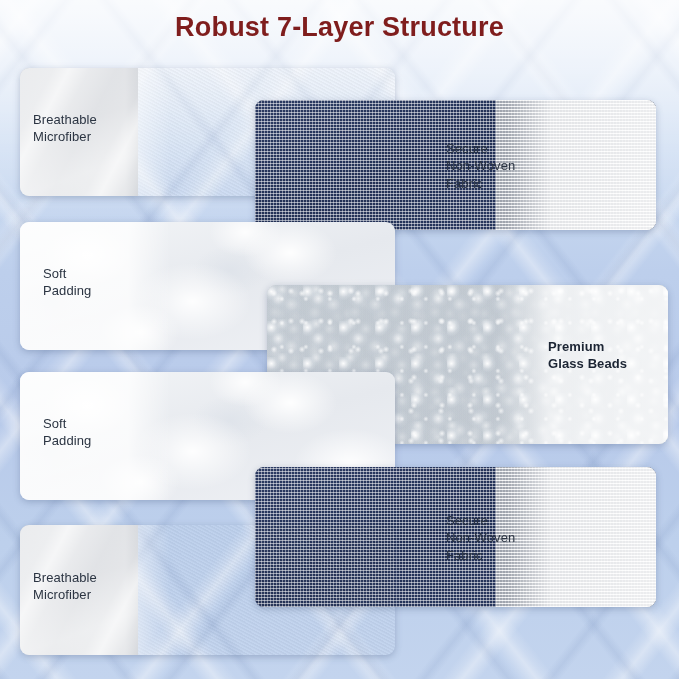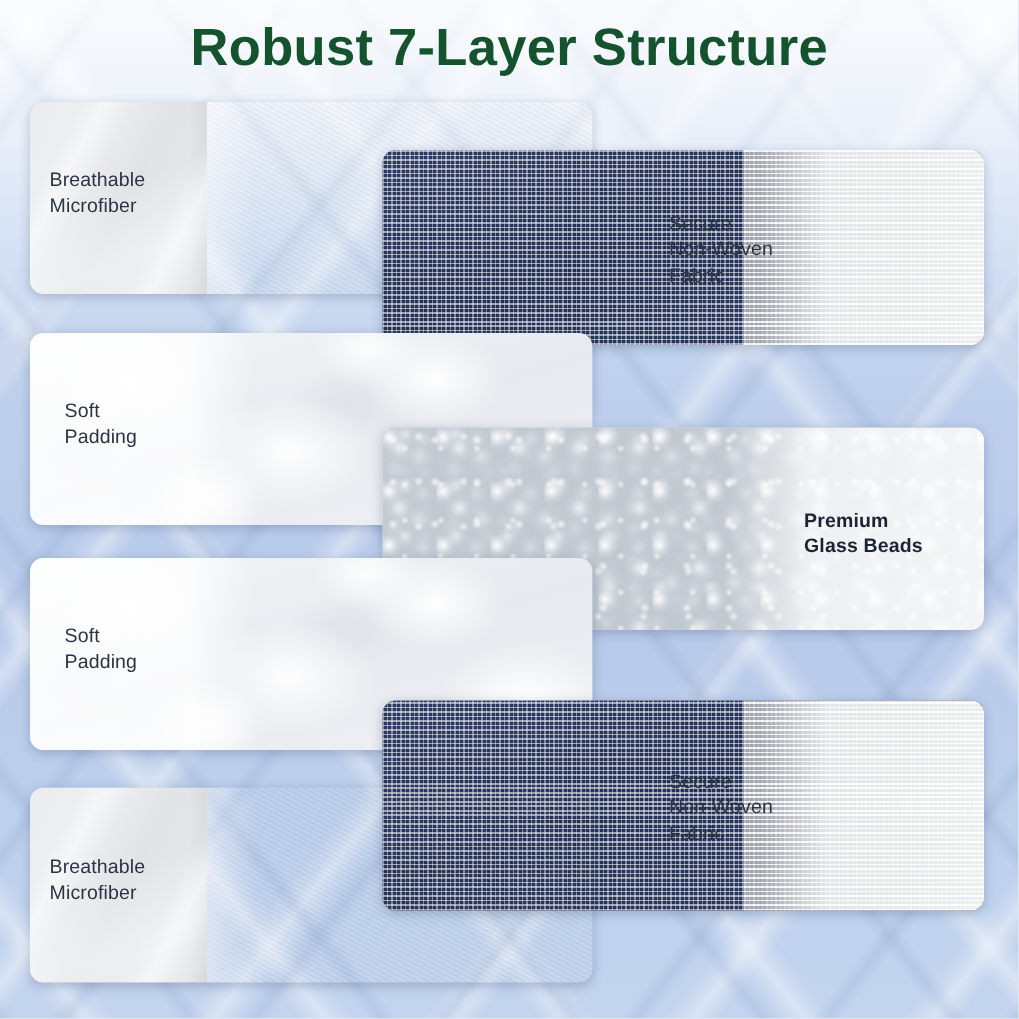--- a/index.html
+++ b/index.html
@@ -83,24 +83,24 @@
     height: 230px;
     background: linear-gradient(180deg, rgba(255,255,255,0.78) 0%, rgba(255,255,255,0.30) 55%, rgba(255,255,255,0) 100%);
   }
 
   
   .title {
     position: absolute;
     left: 0; right: 0;
     top: 12px;
     text-align: center;
-    font-size: 35px;
+    font-size: 27px;
     font-weight: bold;
     letter-spacing: 0.2px;
-    color: #14532d;
+    color: #7f1d1d;
   }
 
   
   .panel {
     position: absolute;
     border-radius: 9px;
     overflow: hidden;
     box-shadow: 0 2px 7px rgba(60,80,120,0.30);
   }
   .tex { position: absolute; inset: 0; }
@@ -279,21 +279,21 @@
 Fabric</div>
   </div>
 
   <div class="panel" style="left:20px; top:222px; width:375px; height:128px;">
     <div class="tex tex-padding"></div>
     <div class="scrim" style="left:0; width:150px;"></div>
     <div class="lbl" style="left:23px; top:43px;">Soft
 Padding</div>
   </div>
 
-  <div class="panel" style="left:255px; top:285px; width:401px; height:135px;">
+  <div class="panel" style="left:267px; top:285px; width:401px; height:159px;">
     <div class="tex tex-beads"></div>
     <div class="scrim right" style="right:0; width:170px;"></div>
     <div class="lbl bold" style="right:8px; top:53px; text-align:left; width:112px;">Premium
 Glass Beads</div>
   </div>
 
   <div class="panel" style="left:20px; top:372px; width:375px; height:128px;">
     <div class="tex tex-padding"></div>
     <div class="scrim" style="left:0; width:150px;"></div>
     <div class="lbl" style="left:23px; top:43px;">Soft

